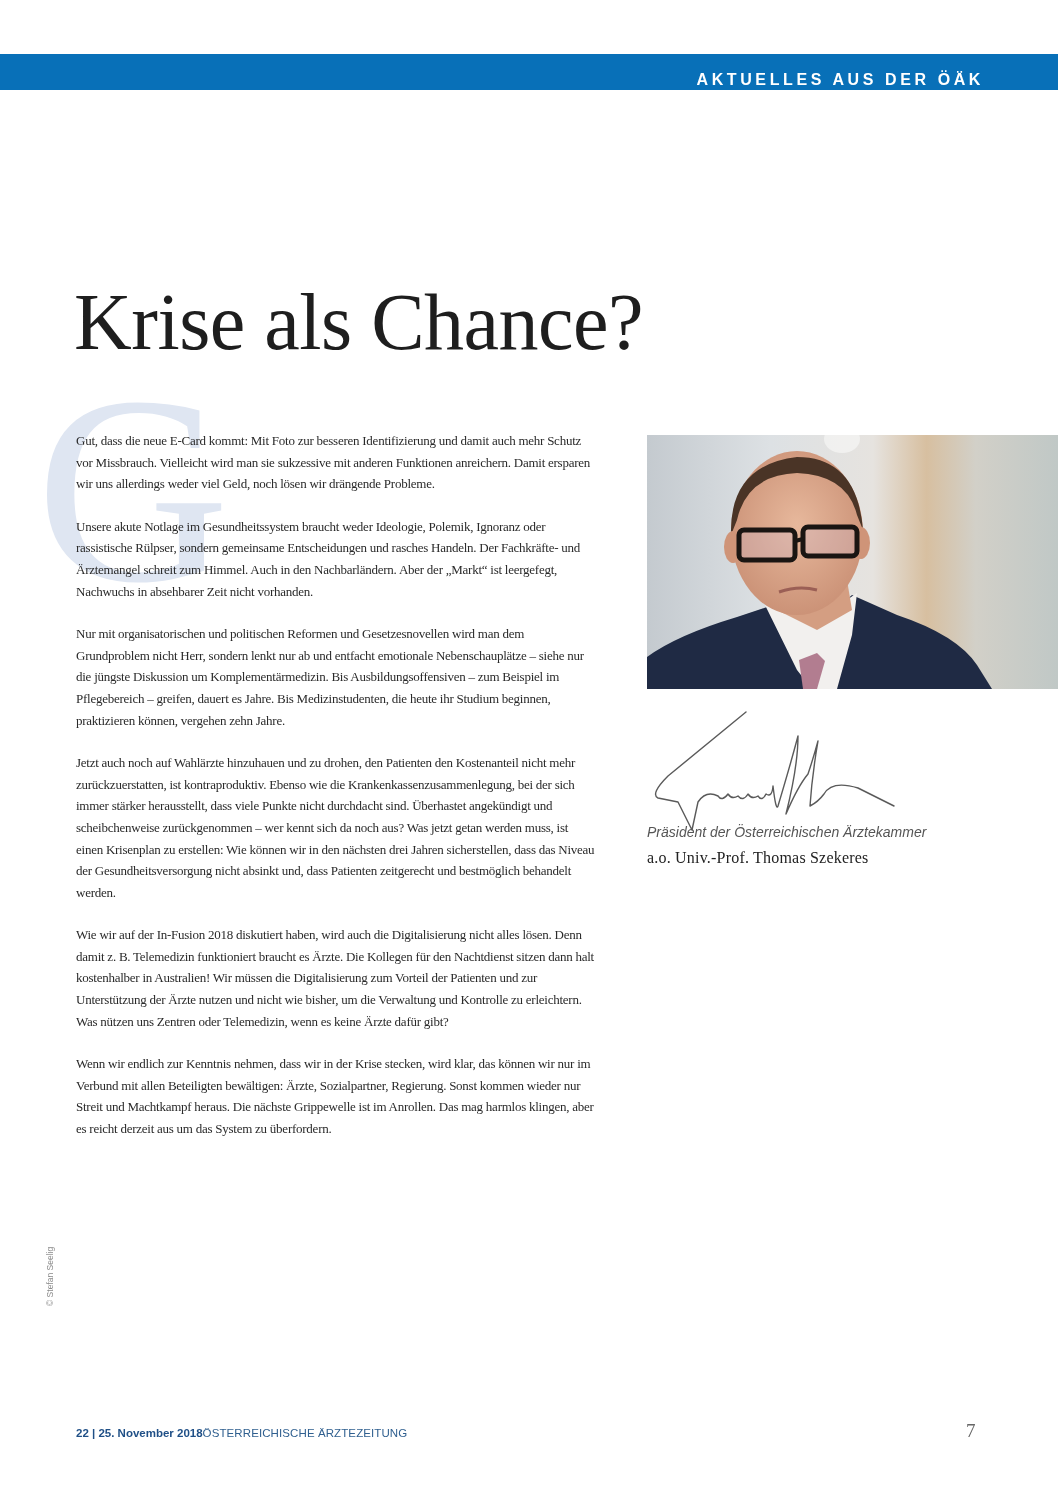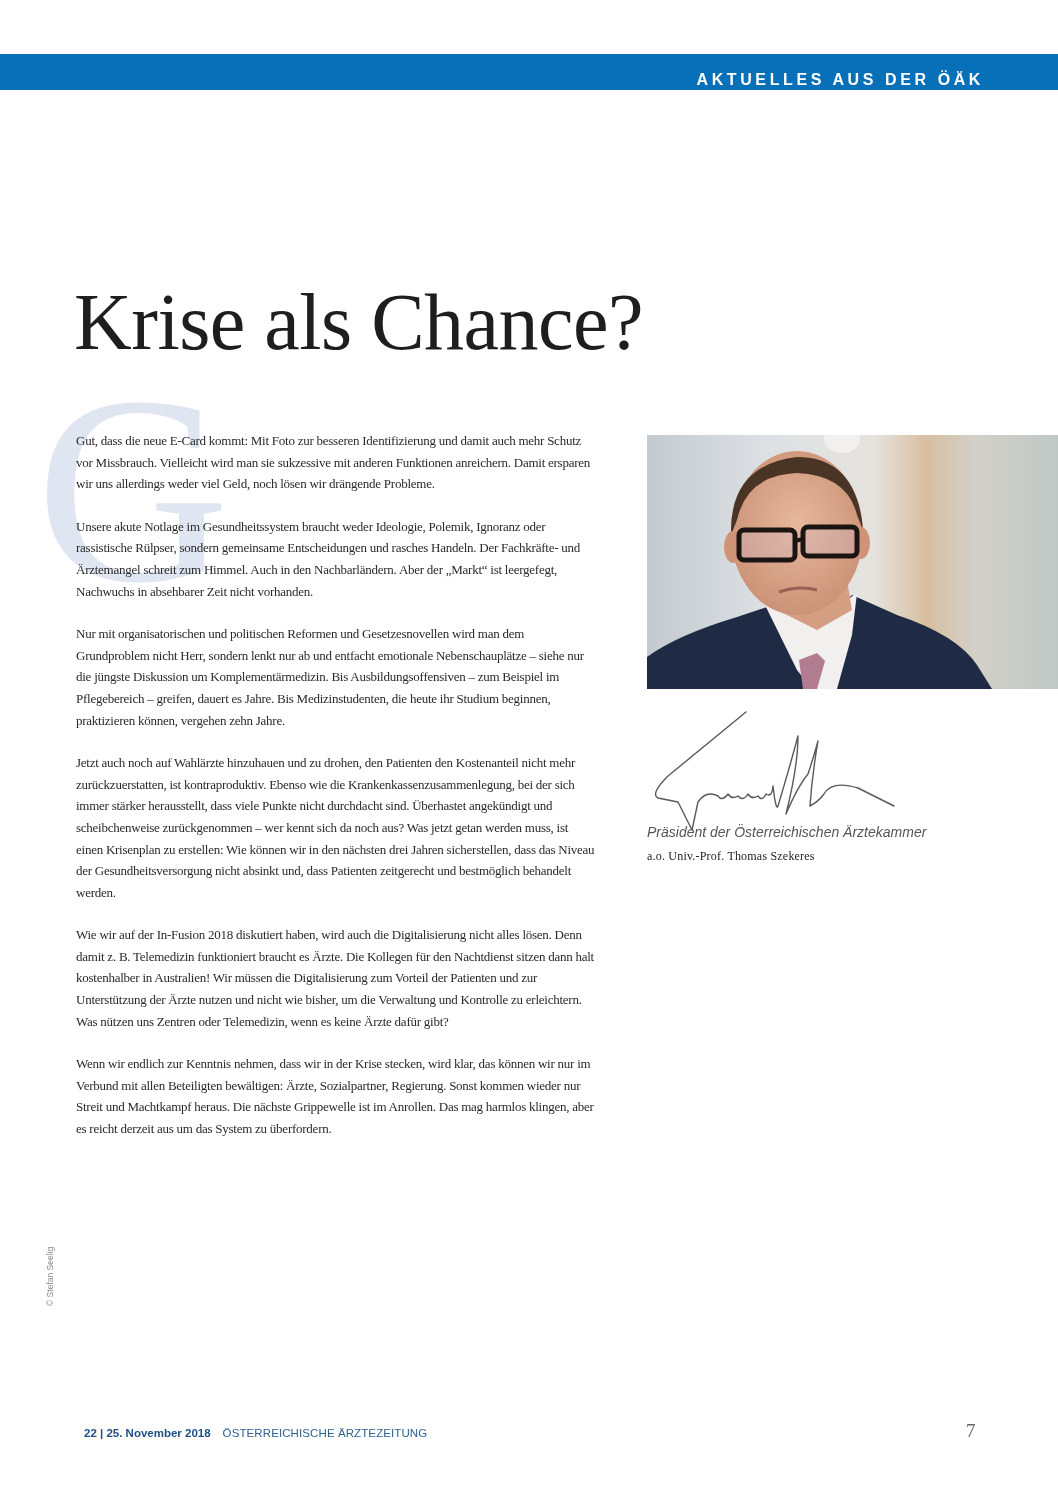--- a/index.html
+++ b/index.html
@@ -107,21 +107,21 @@
       left: 648px;
       top: 706px;
       width: 260px;
       height: 130px;
     }
     .author-name {
       position: absolute;
       left: 647px;
       top: 849px;
       font-family: "Liberation Serif", serif;
-      font-size: 12px;
+      font-size: 16px;
       color: #222;
       white-space: nowrap;
       letter-spacing: 0.2px;
     }
     .author-title {
       position: absolute;
       left: 647px;
       top: 824px;
       font-family: "Liberation Sans", sans-serif;
       font-style: italic;
@@ -134,25 +134,23 @@
       left: 76px;
       top: 1426px;
       font-family: "Liberation Sans", sans-serif;
       font-size: 11.5px;
       white-space: nowrap;
       line-height: 14px;
     }
     .footer .issue {
       font-weight: bold;
       color: #1f4f86;
-      margin-left: 8px;
     }
     .footer .pub {
       color: #2f5f8f;
-      margin-left: 12px;
       letter-spacing: 0.1px;
     }
     .page-number {
       position: absolute;
       left: 966px;
       top: 1420px;
       font-family: "Liberation Serif", serif;
       font-size: 19px;
       color: #666;
     }

